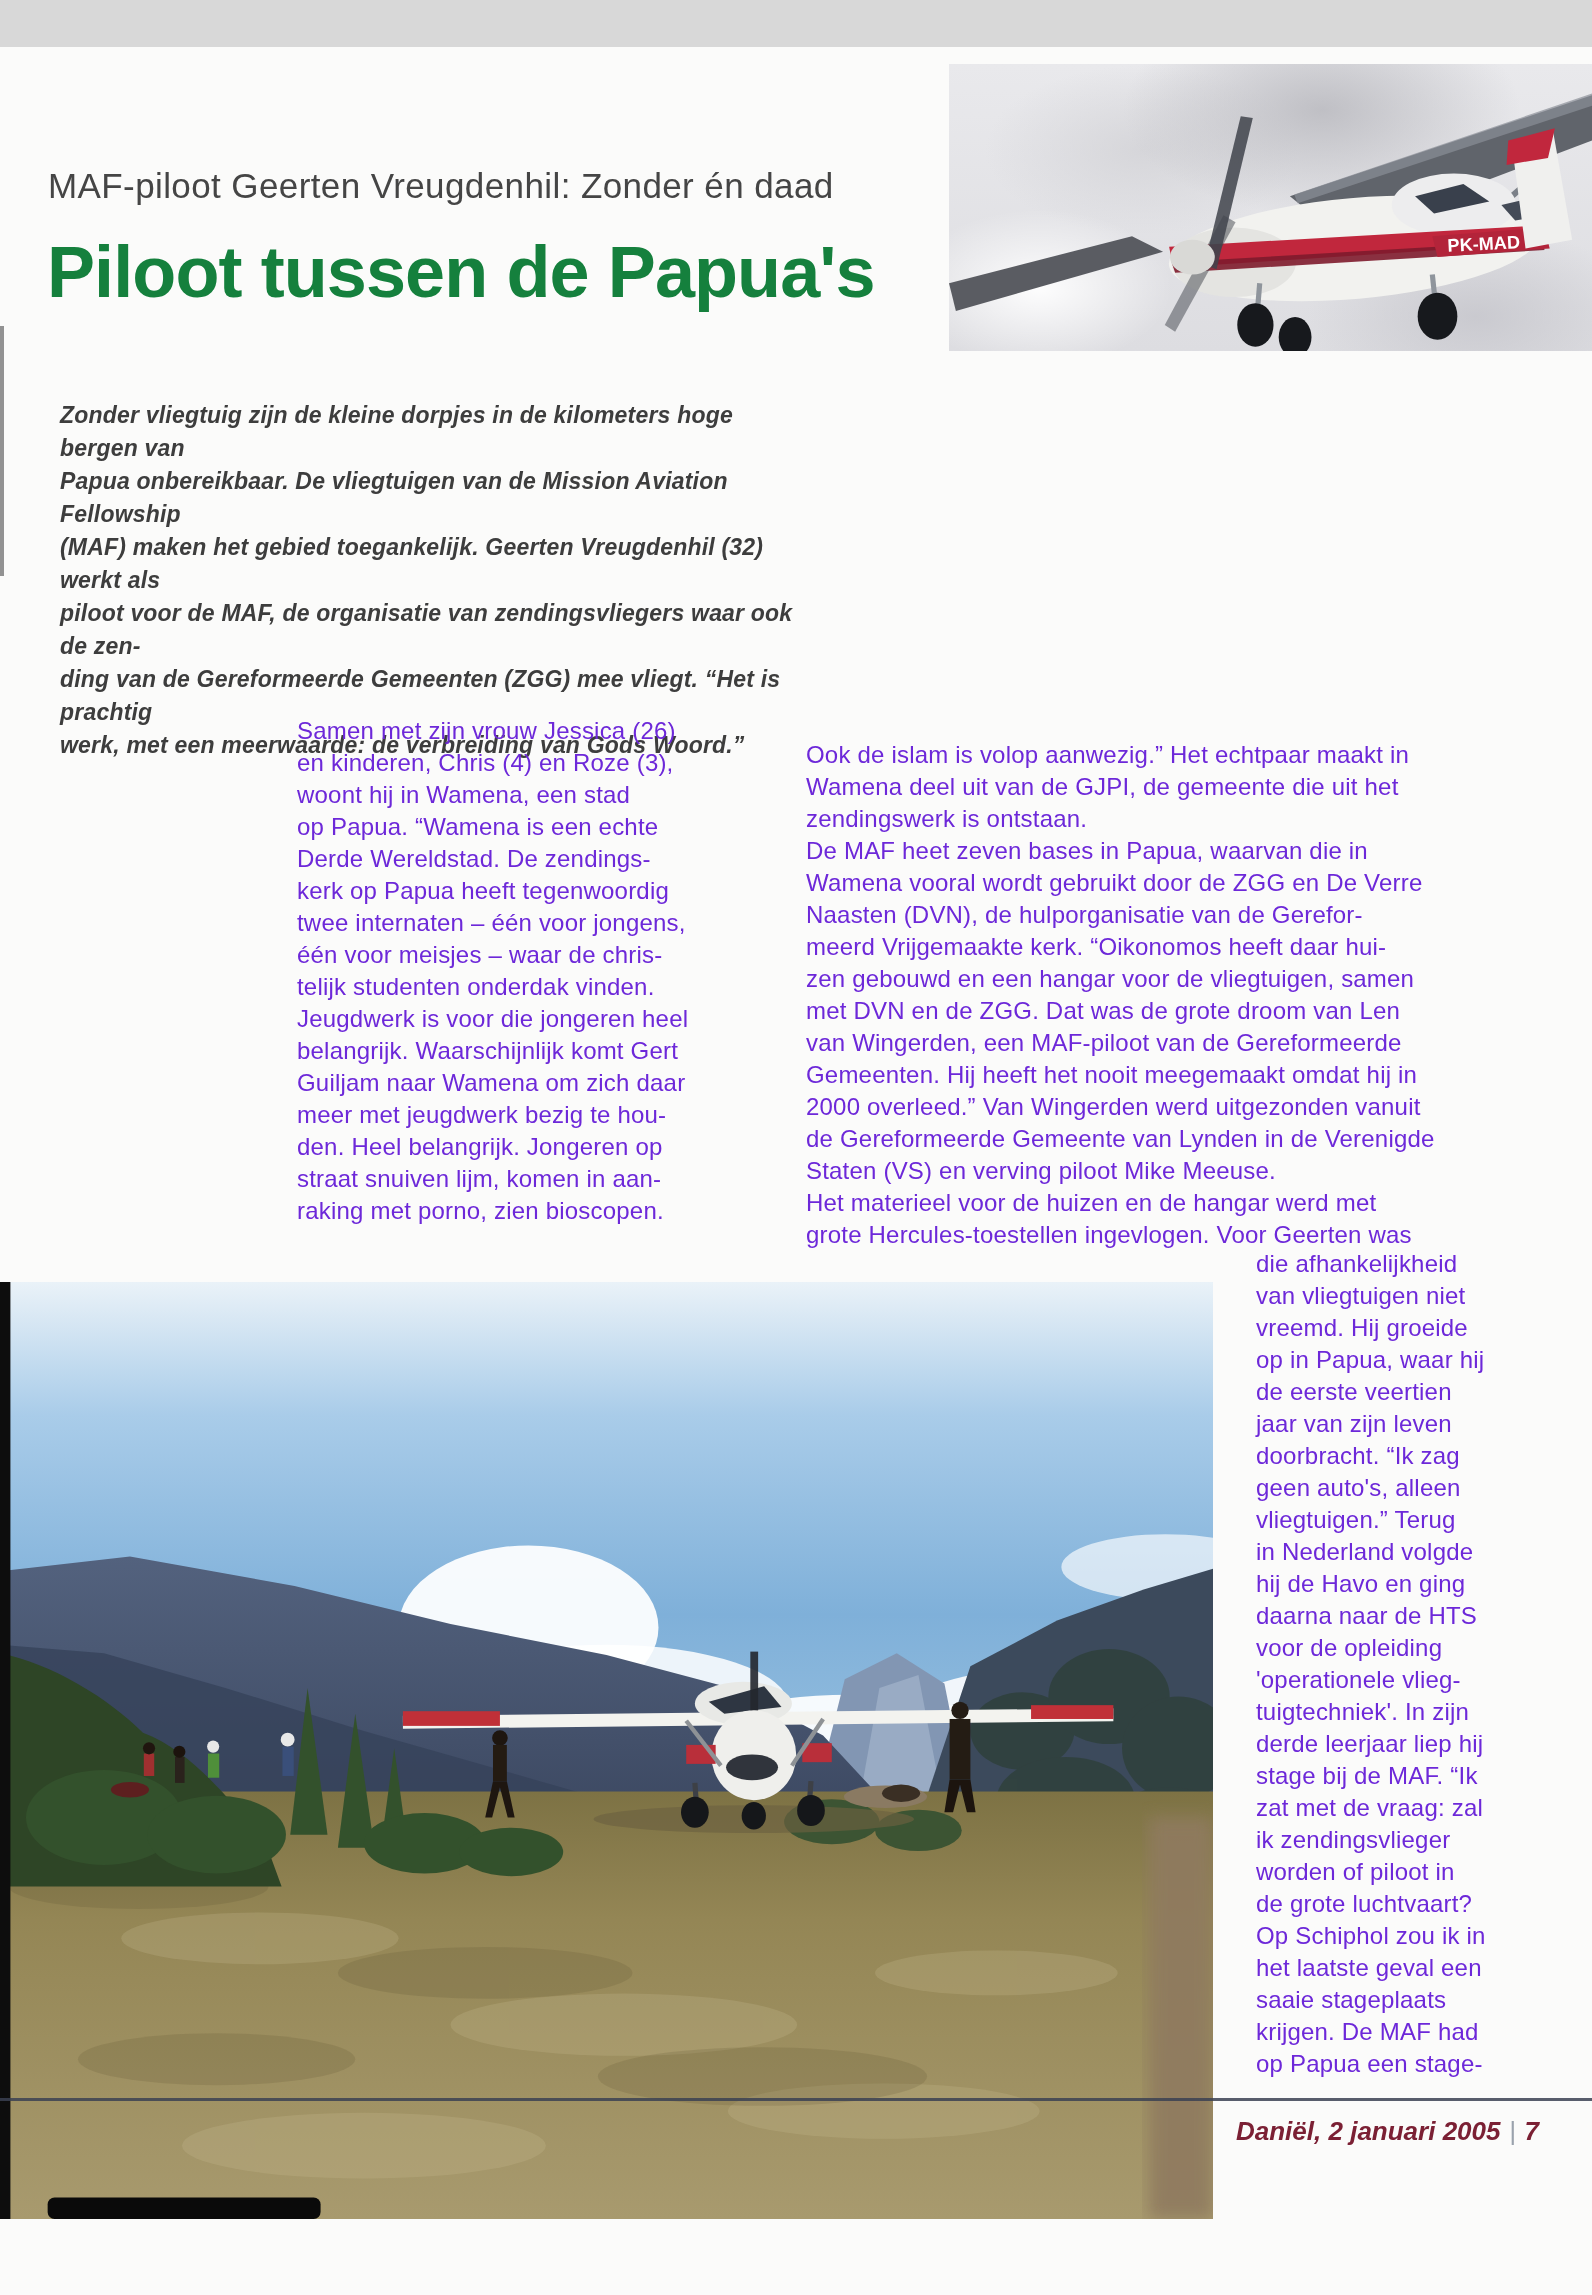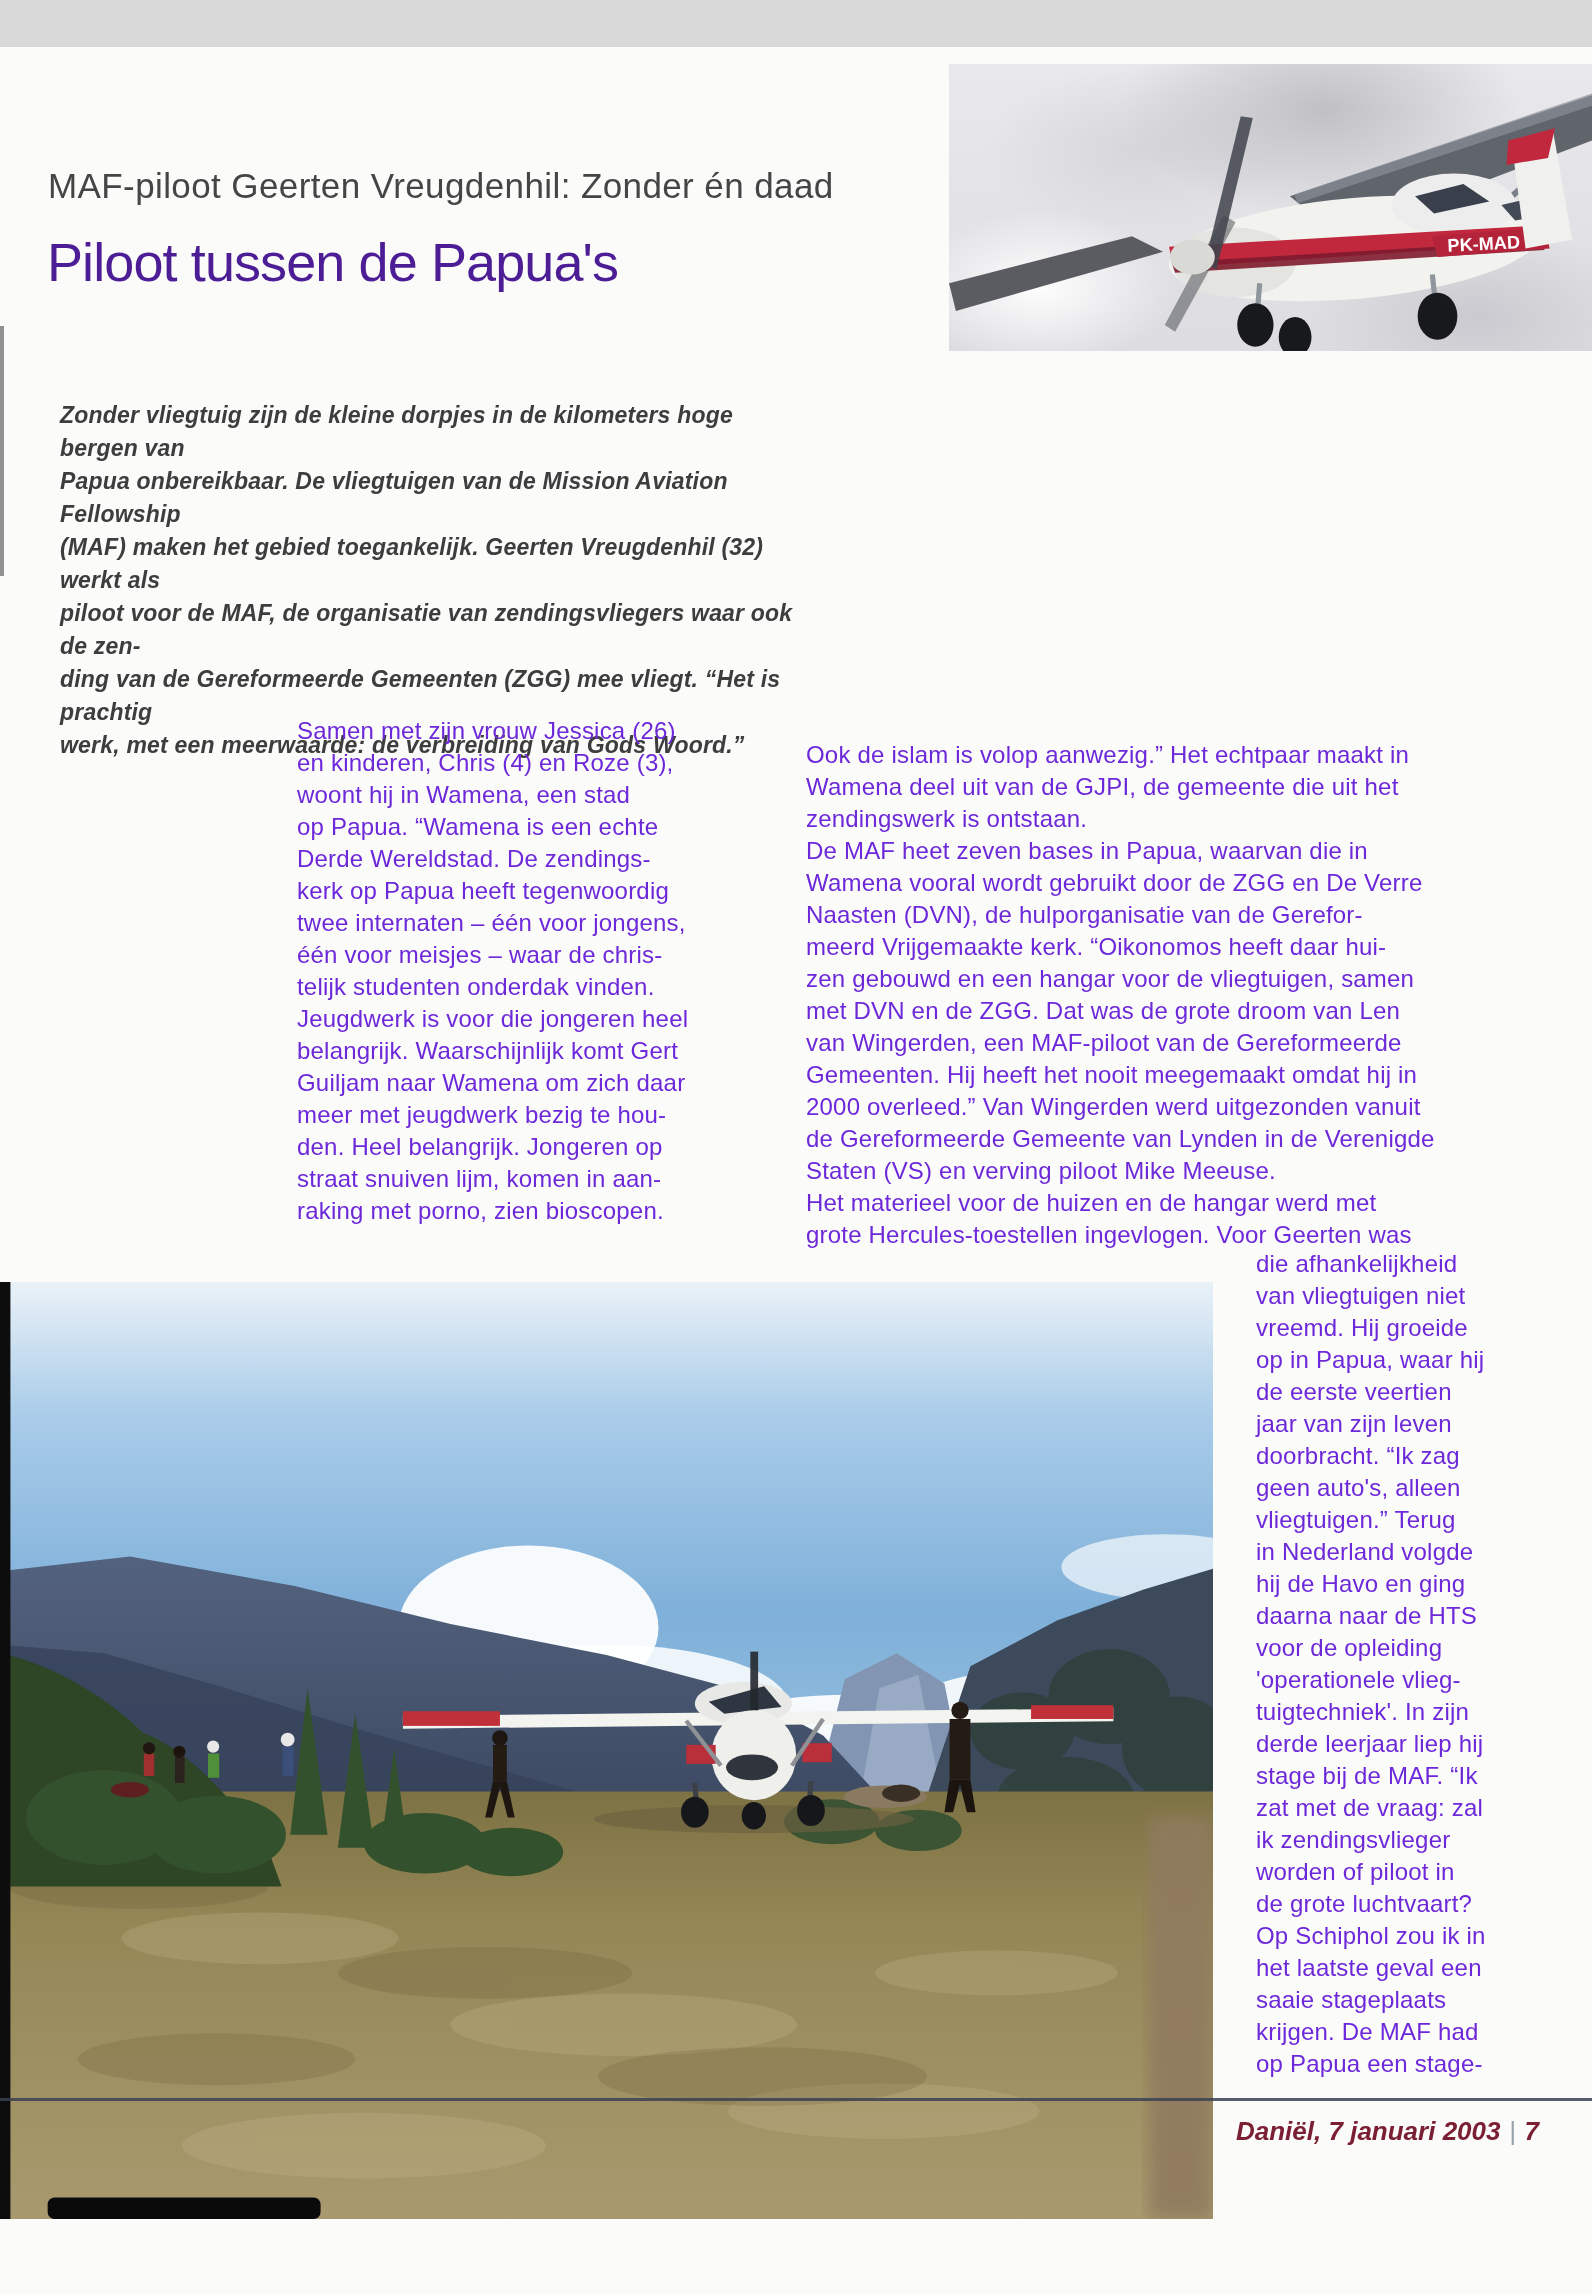--- a/index.html
+++ b/index.html
@@ -10,21 +10,21 @@
   }
   .topband{position:absolute;left:0;top:0;width:1592px;height:47px;background:#d8d8d8;}
   .edge-artifact{position:absolute;left:0;top:326px;width:3.5px;height:250px;background:#3c3c3c;opacity:.55;}
 
   .kicker{
     position:absolute;left:48px;top:166px;width:897px;
     font-size:35px;color:#454545;letter-spacing:0.4px;
   }
   .headline{
     position:absolute;left:47px;top:231px;width:863px;
-    font-size:54px;font-weight:normal;color:#4c1d95;letter-spacing:-0.9px;
+    font-size:72px;font-weight:bold;color:#15803d;letter-spacing:-0.9px;
   }
   .intro{
     position:absolute;left:48px;top:399px;width:742px;
     font-size:23px;font-weight:bold;font-style:italic;color:#3d3d3d;
     line-height:33px;white-space:pre-line;letter-spacing:0.2px;margin-left:12px;
   }
   .col{white-space:pre-line;color:#6d28d9;font-size:24px;line-height:32px;letter-spacing:0.2px;margin-left:12px;}
   .col-left{position:absolute;left:285px;top:715px;width:483px;}
   .col-right{position:absolute;left:794px;top:739px;width:725px;}
   .col-narrow{position:absolute;left:1244px;top:1248px;width:276px;}
@@ -292,15 +292,15 @@
 
     <rect x="1326" y="620" width="74" height="465" fill="#8f7a5e" filter="url(#soft)" opacity=".9"></rect>
 
     <rect x="0" y="0" width="12" height="1085" fill="#0d0d0d"></rect>
     <rect x="55" y="1060" width="315" height="25" rx="8" fill="#0a0a0a"></rect>
   </svg>
 </div>
 
 <div class="footer-rule"></div>
 <div class="footer">
-  <span>Daniël, 7 januari 2003</span><span class="sep">|</span><span>7</span>
+  <span>Daniël, 2 januari 2005</span><span class="sep">|</span><span>7</span>
 </div>
 
 
 </body></html>

